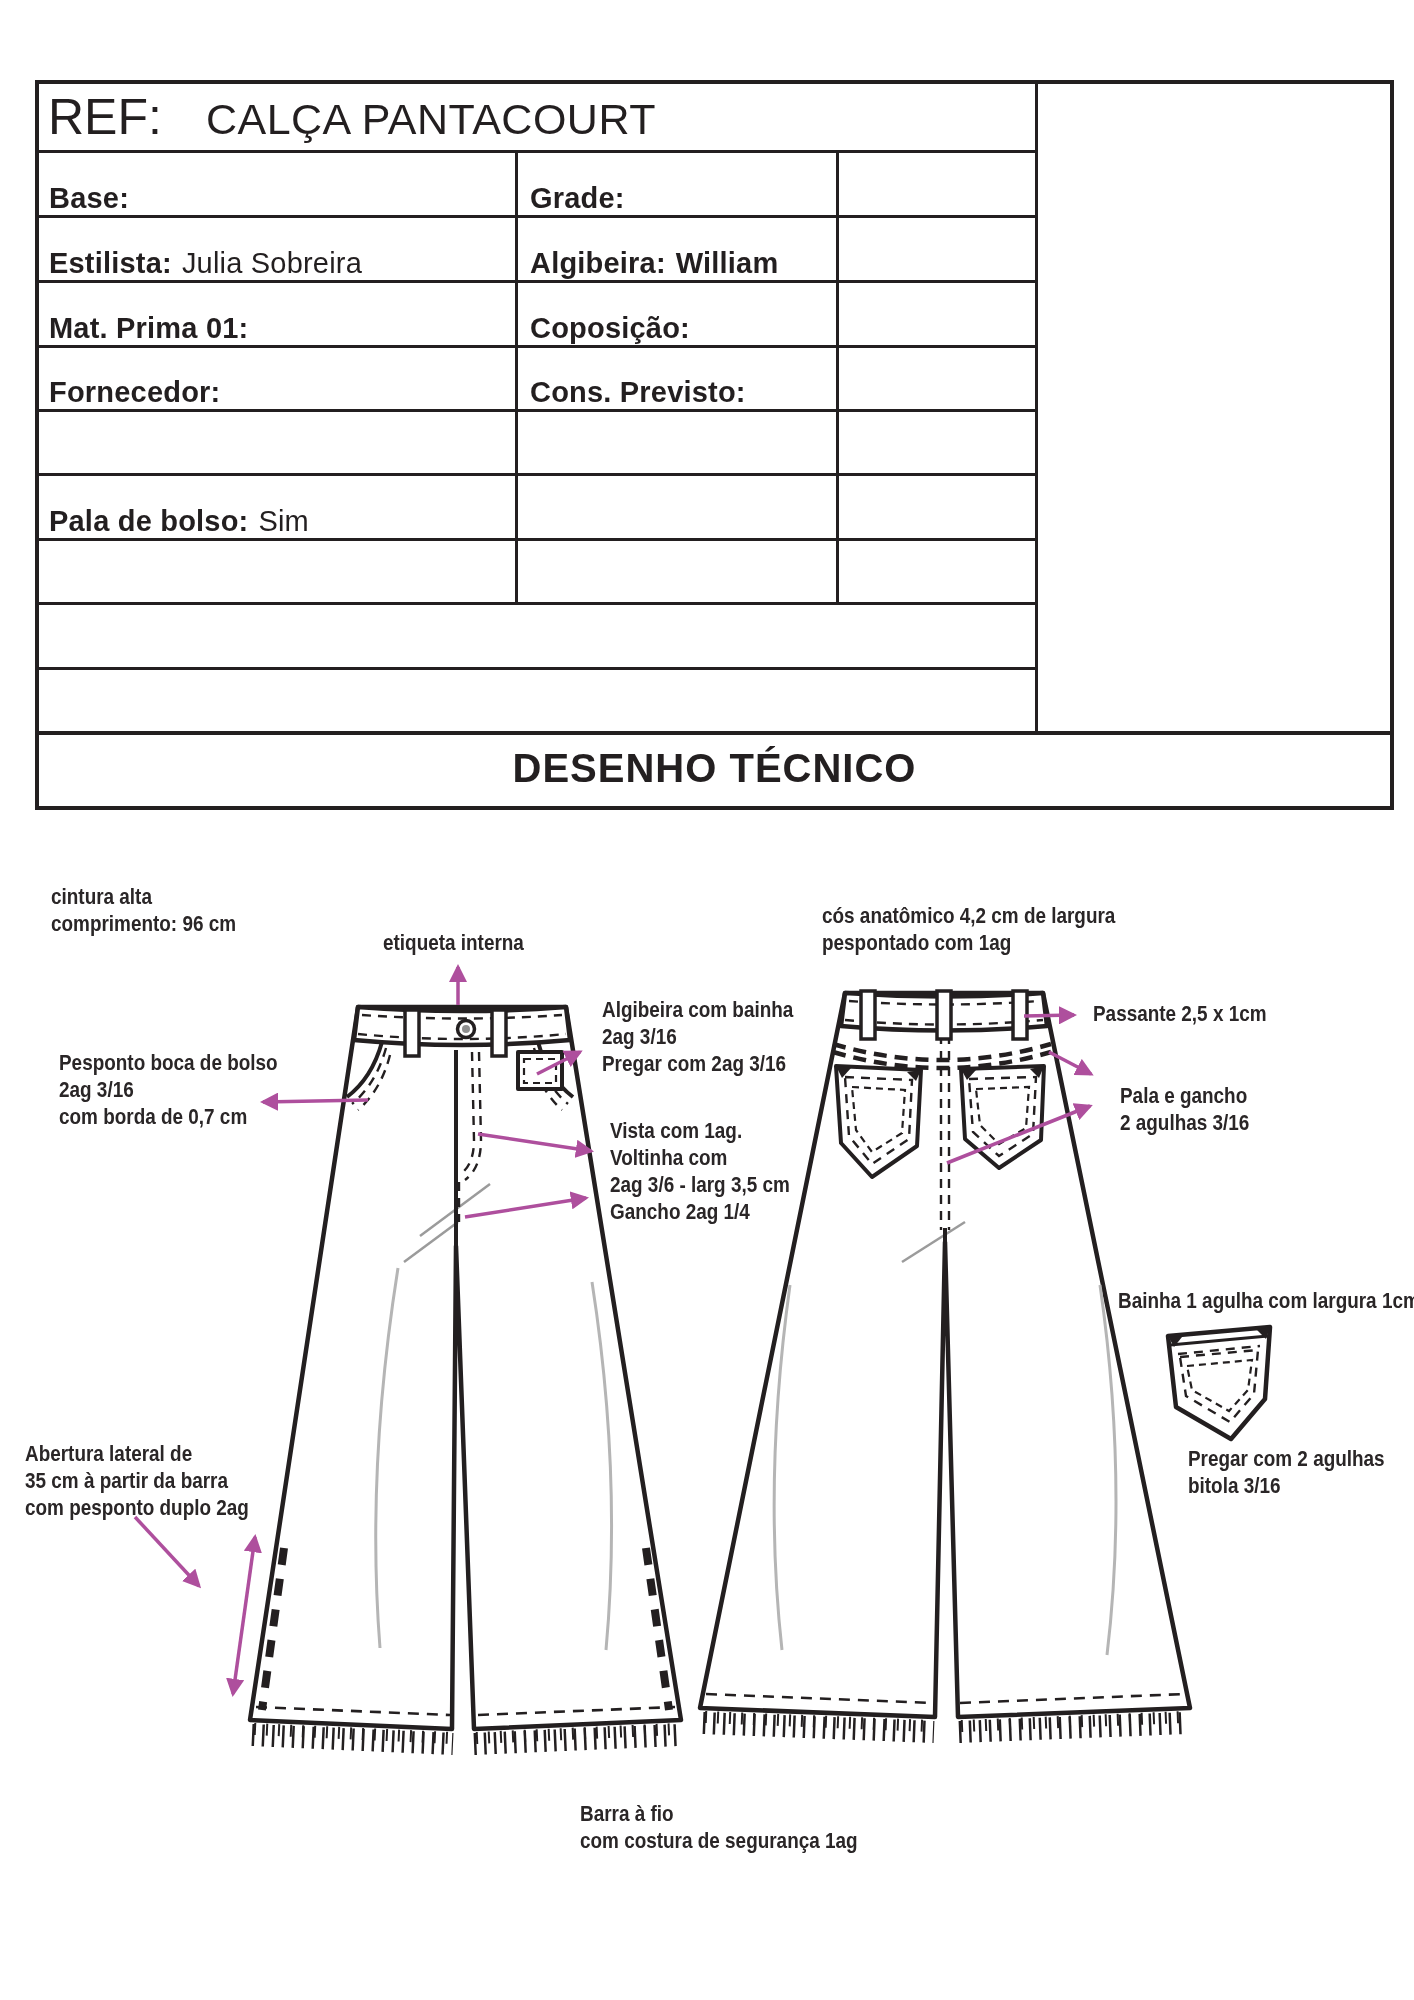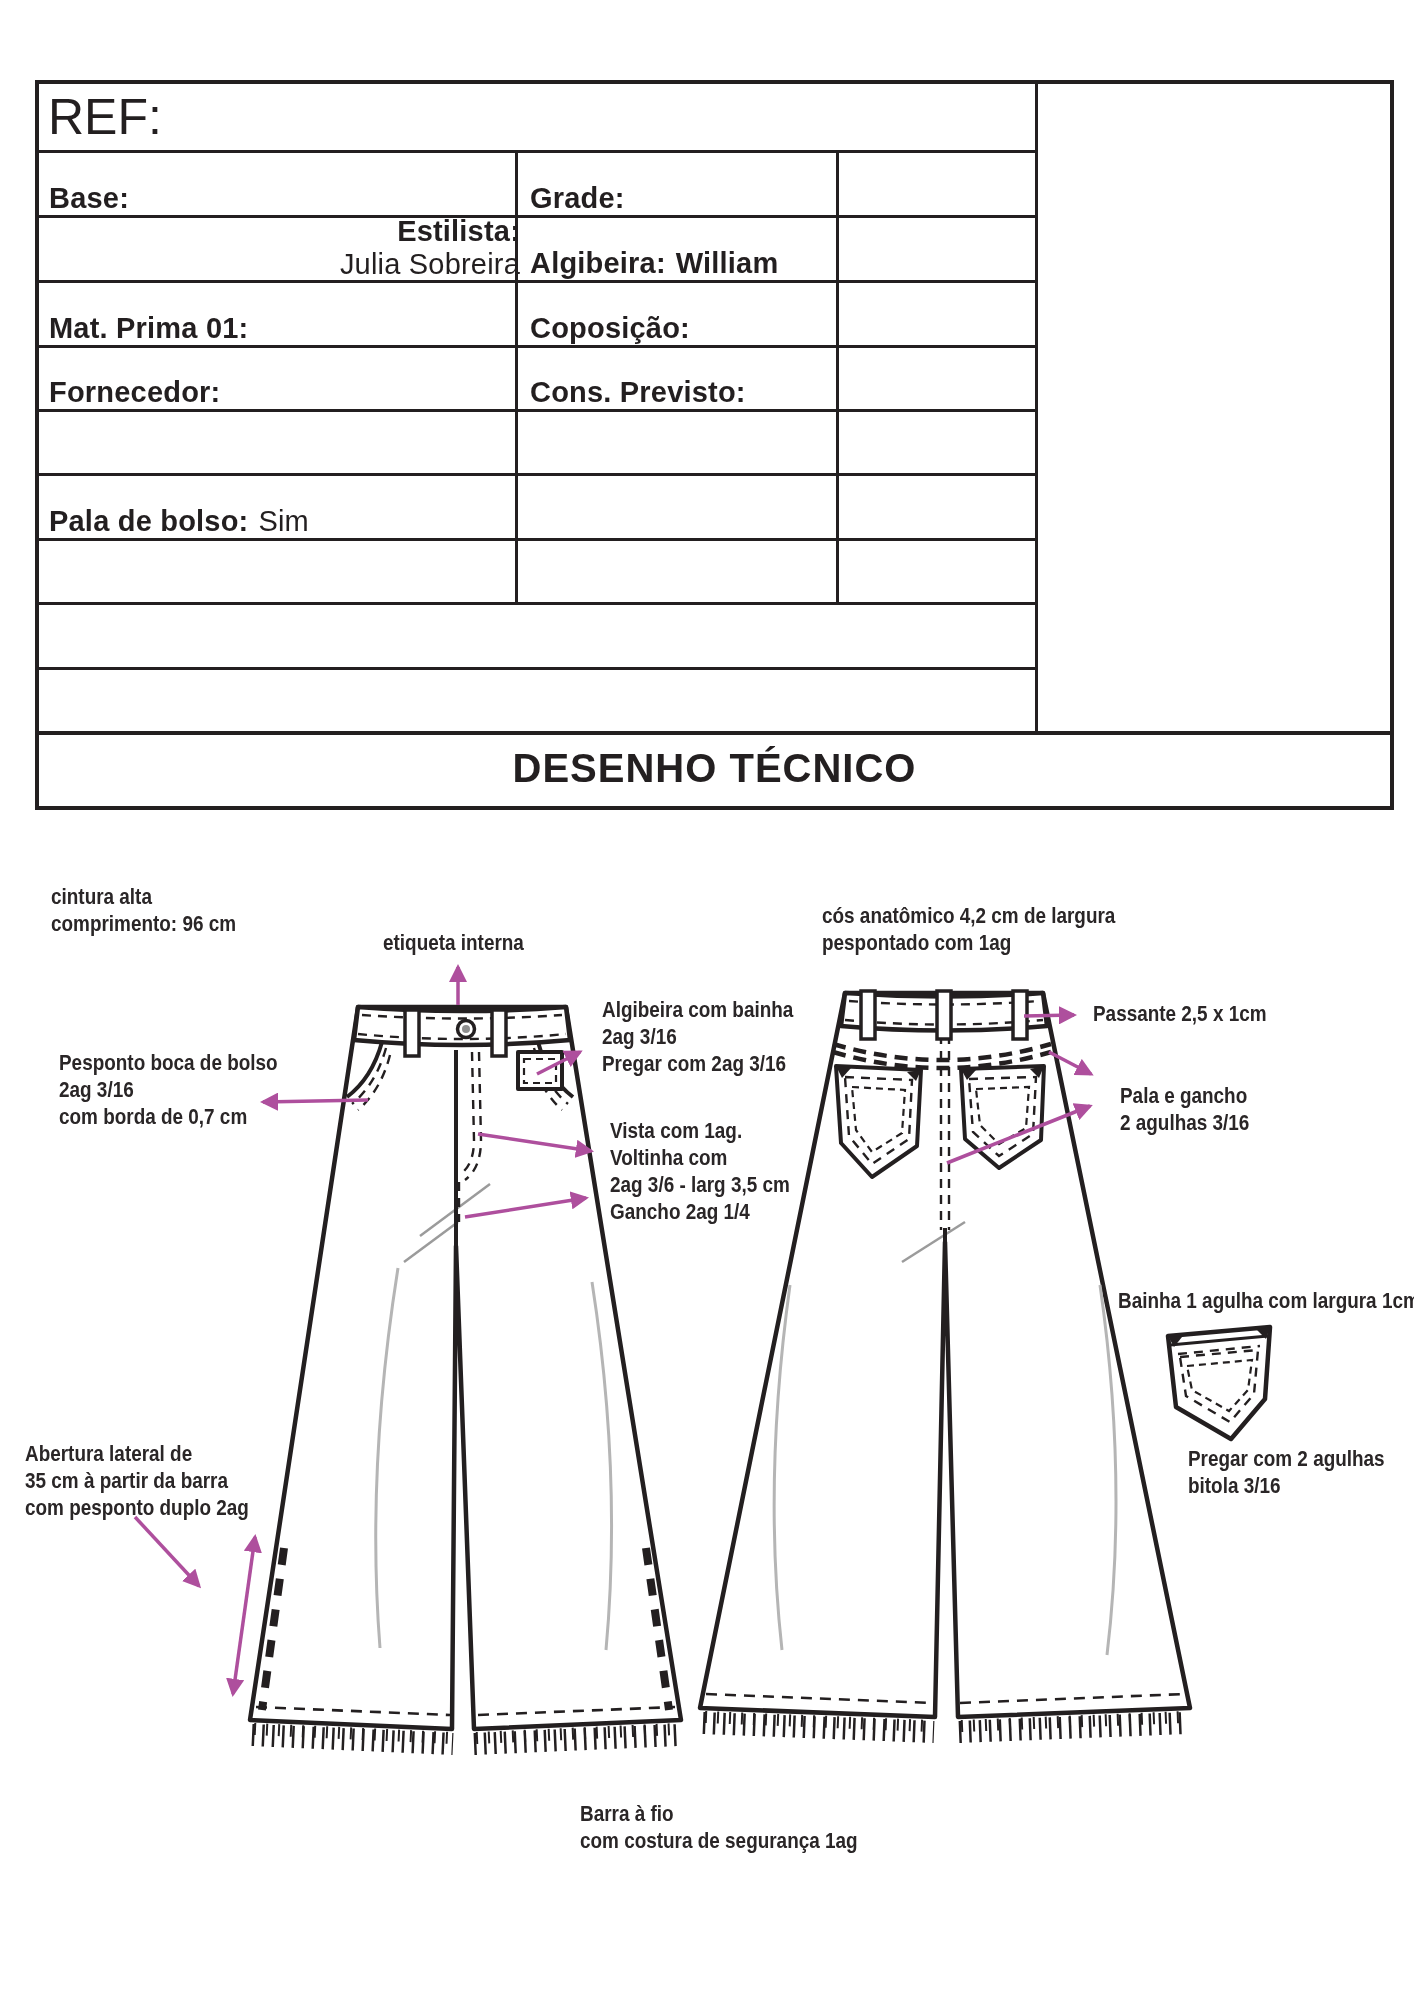--- a/index.html
+++ b/index.html
@@ -188,32 +188,33 @@
     <div class="ln" style="left:35px;  top:731px; width:1359px; height:4px;"></div>
     <div class="ln" style="left:35px;  top:806px; width:1359px; height:4px;"></div>
     <div class="ln" style="left:35px;   top:80px;  width:4px; height:730px;"></div>
     <div class="ln" style="left:1390px; top:80px;  width:4px; height:730px;"></div>
     <div class="ln" style="left:1035px; top:80px;  width:3px; height:654px;"></div>
     <div class="ln" style="left:515px;  top:150px; width:3px; height:455px;"></div>
     <div class="ln" style="left:836px;  top:150px; width:3px; height:455px;"></div>
 
     <div class="ref-row">
       <span class="ref-label">REF:</span>
+      <span class="ref-value">CALÇA PANTACOURT</span>
     </div>
 
     <div class="cell" style="left:49px; top:150px; width:455px; height:65px;">
       <span>Base:</span>
       <span class="val"></span>
     </div>
     <div class="cell" style="left:530px; top:150px; width:300px; height:65px;">
       <span>Grade:</span>
       <span class="val"></span>
     </div>
 
-    <div class="cell" style="left:65px; top:215px; width:455px; height:65px;flex-direction:column;">
+    <div class="cell" style="left:49px; top:215px; width:455px; height:65px;">
       <span>Estilista:</span>
       <span class="val">Julia Sobreira</span>
     </div>
     <div class="cell bold-val" style="left:530px; top:215px; width:300px; height:65px;">
       <span>Algibeira:</span>
       <span class="val">William</span>
     </div>
 
     <div class="cell" style="left:49px; top:280px; width:455px; height:65px;">
       <span>Mat. Prima 01:</span>

